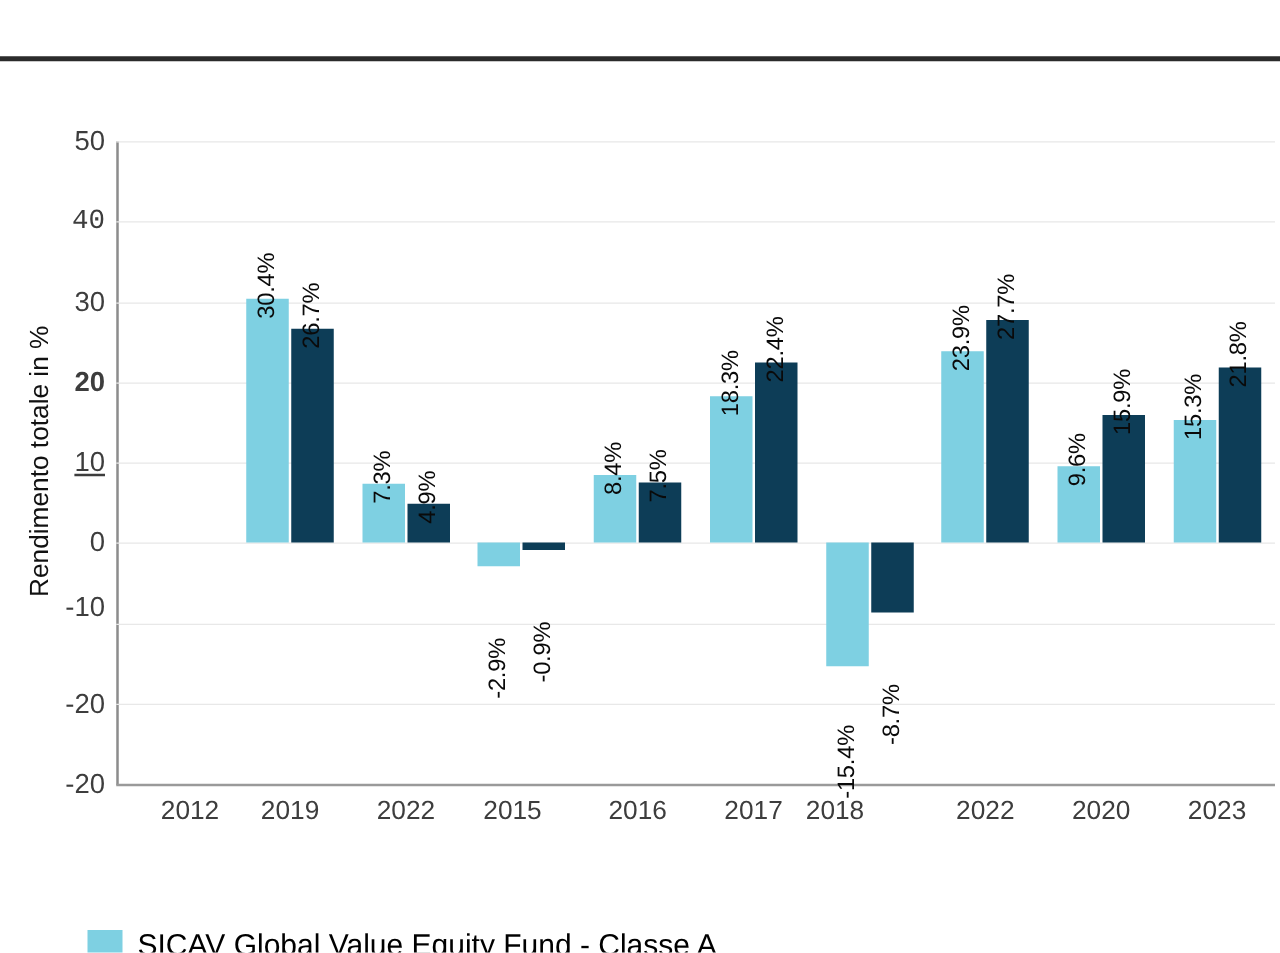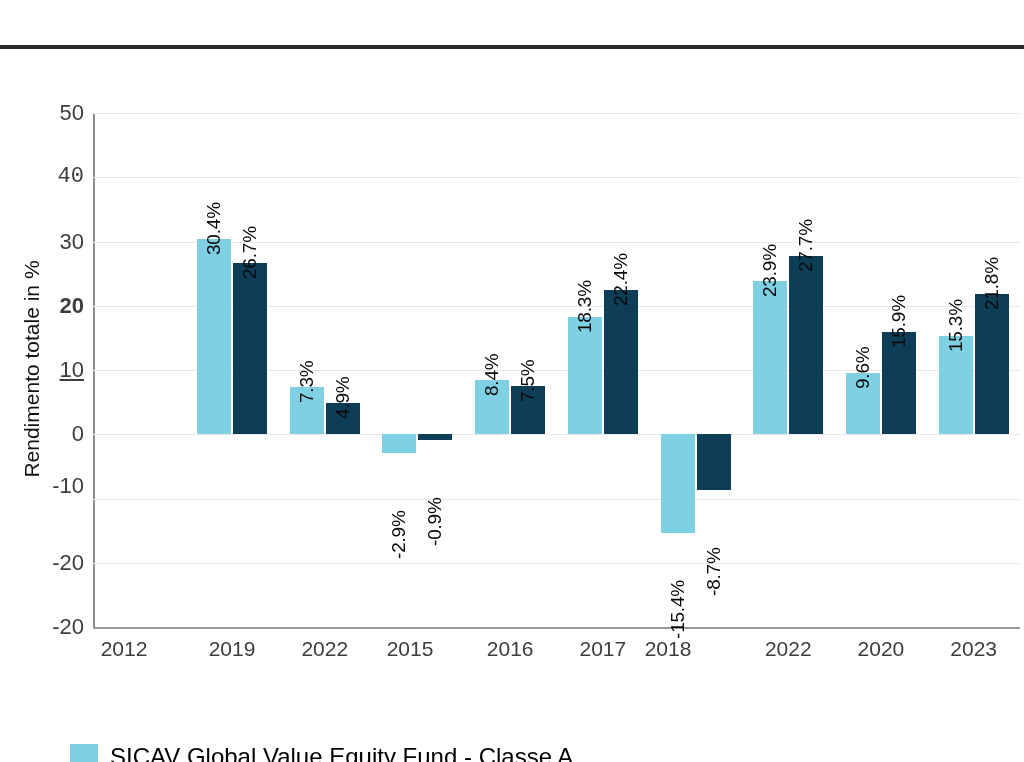--- a/index.html
+++ b/index.html
@@ -231,21 +231,21 @@
         <div class="bar dark" style="left: 788.95px; top: 219.093px; width: 34px; height: 102.157px; background: rgb(13, 61, 87);"></div>
         <div class="bar-label" style="left: 816.95px; top: 213.093px;">15.9%</div>
         <div class="bar light" style="left: 845.65px; top: 222.947px; width: 34px; height: 98.3025px; background: rgb(126, 208, 226);"></div>
         <div class="bar-label" style="left: 873.65px; top: 216.947px;">15.3%</div>
         <div class="bar dark" style="left: 881.65px; top: 181.185px; width: 34px; height: 140.065px; background: rgb(13, 61, 87);"></div>
         <div class="bar-label" style="left: 909.65px; top: 175.185px;">21.8%</div>
       </div>
   </div>
 
   <div id="xtick-layer">
-      <div class="xtick-item" style="left: 84px; width: 80px;">2012</div>
+      <div class="xtick-item" style="left: 112px; width: 80px;">2012</div>
       <div class="xtick-item" style="left: 192.05px; width: 80px;">2019</div>
       <div class="xtick-item" style="left: 284.75px; width: 80px;">2022</div>
       <div class="xtick-item" style="left: 370px; width: 80px;">2015</div>
       <div class="xtick-item" style="left: 470.15px; width: 80px;">2016</div>
       <div class="xtick-item" style="left: 562.85px; width: 80px;">2017</div>
       <div class="xtick-item" style="left: 628px; width: 80px;">2018</div>
       <div class="xtick-item" style="left: 748.25px; width: 80px;">2022</div>
       <div class="xtick-item" style="left: 840.95px; width: 80px;">2020</div>
       <div class="xtick-item" style="left: 933.65px; width: 80px;">2023</div>
     </div>

